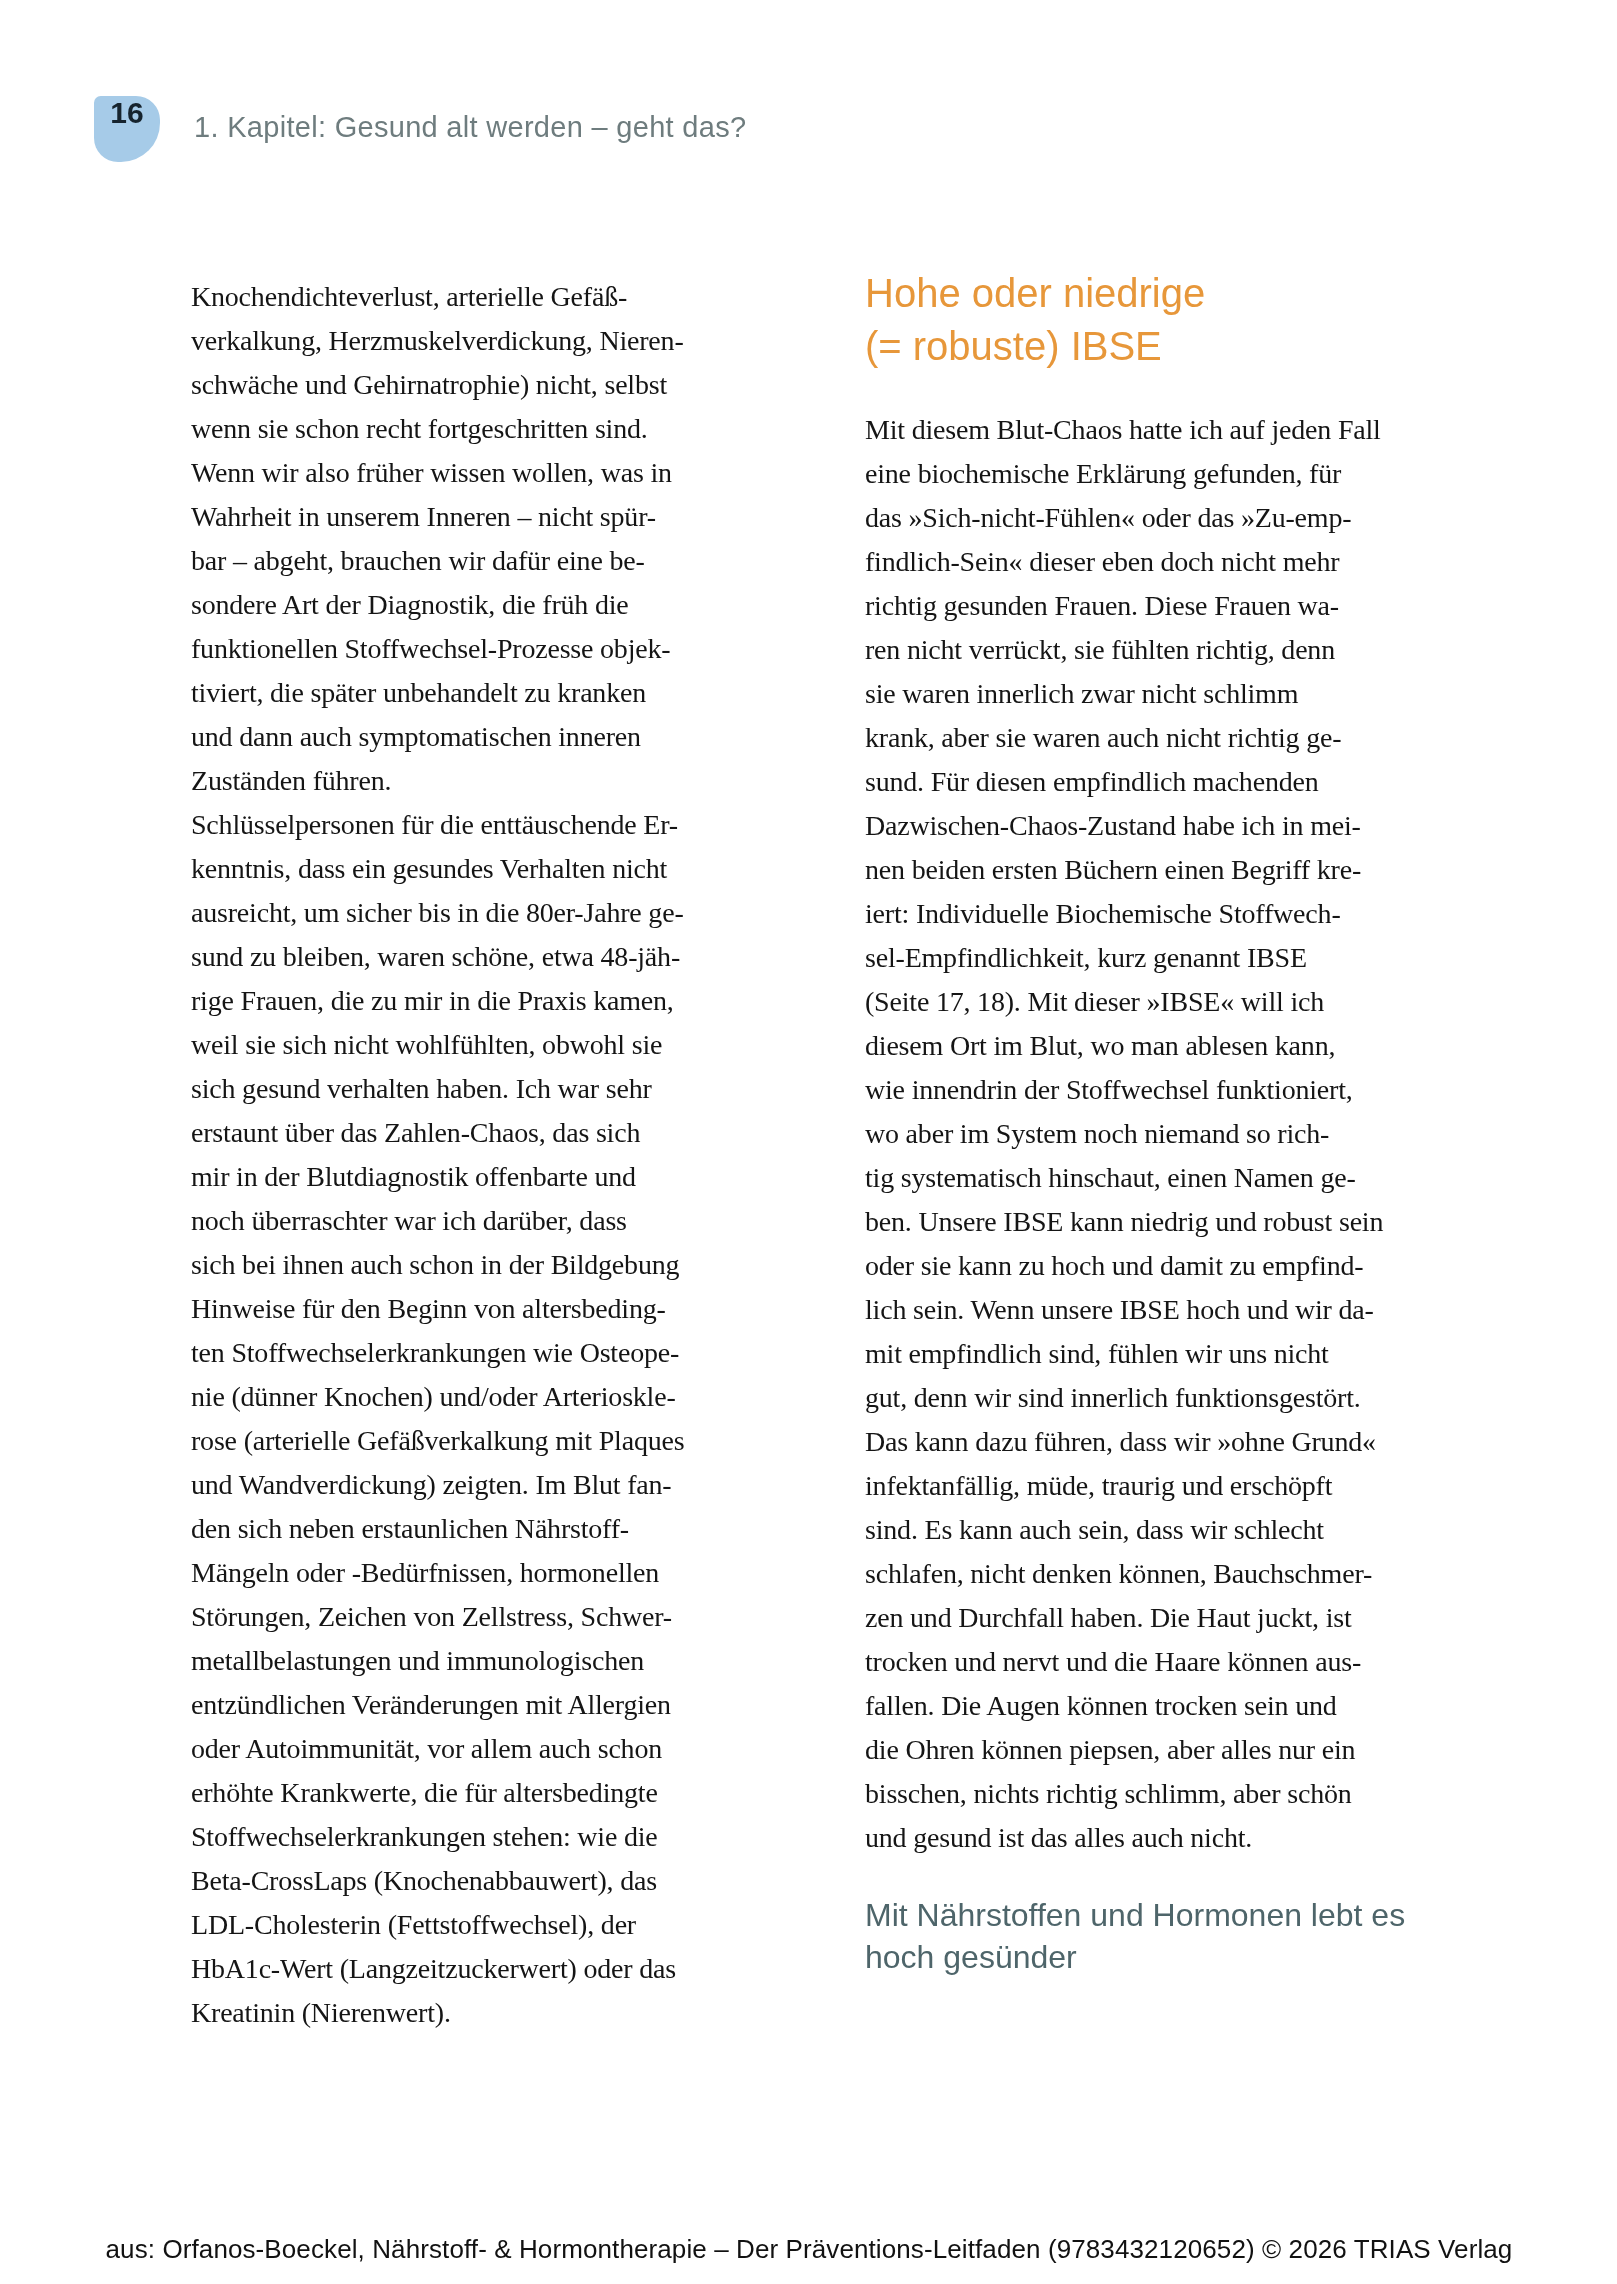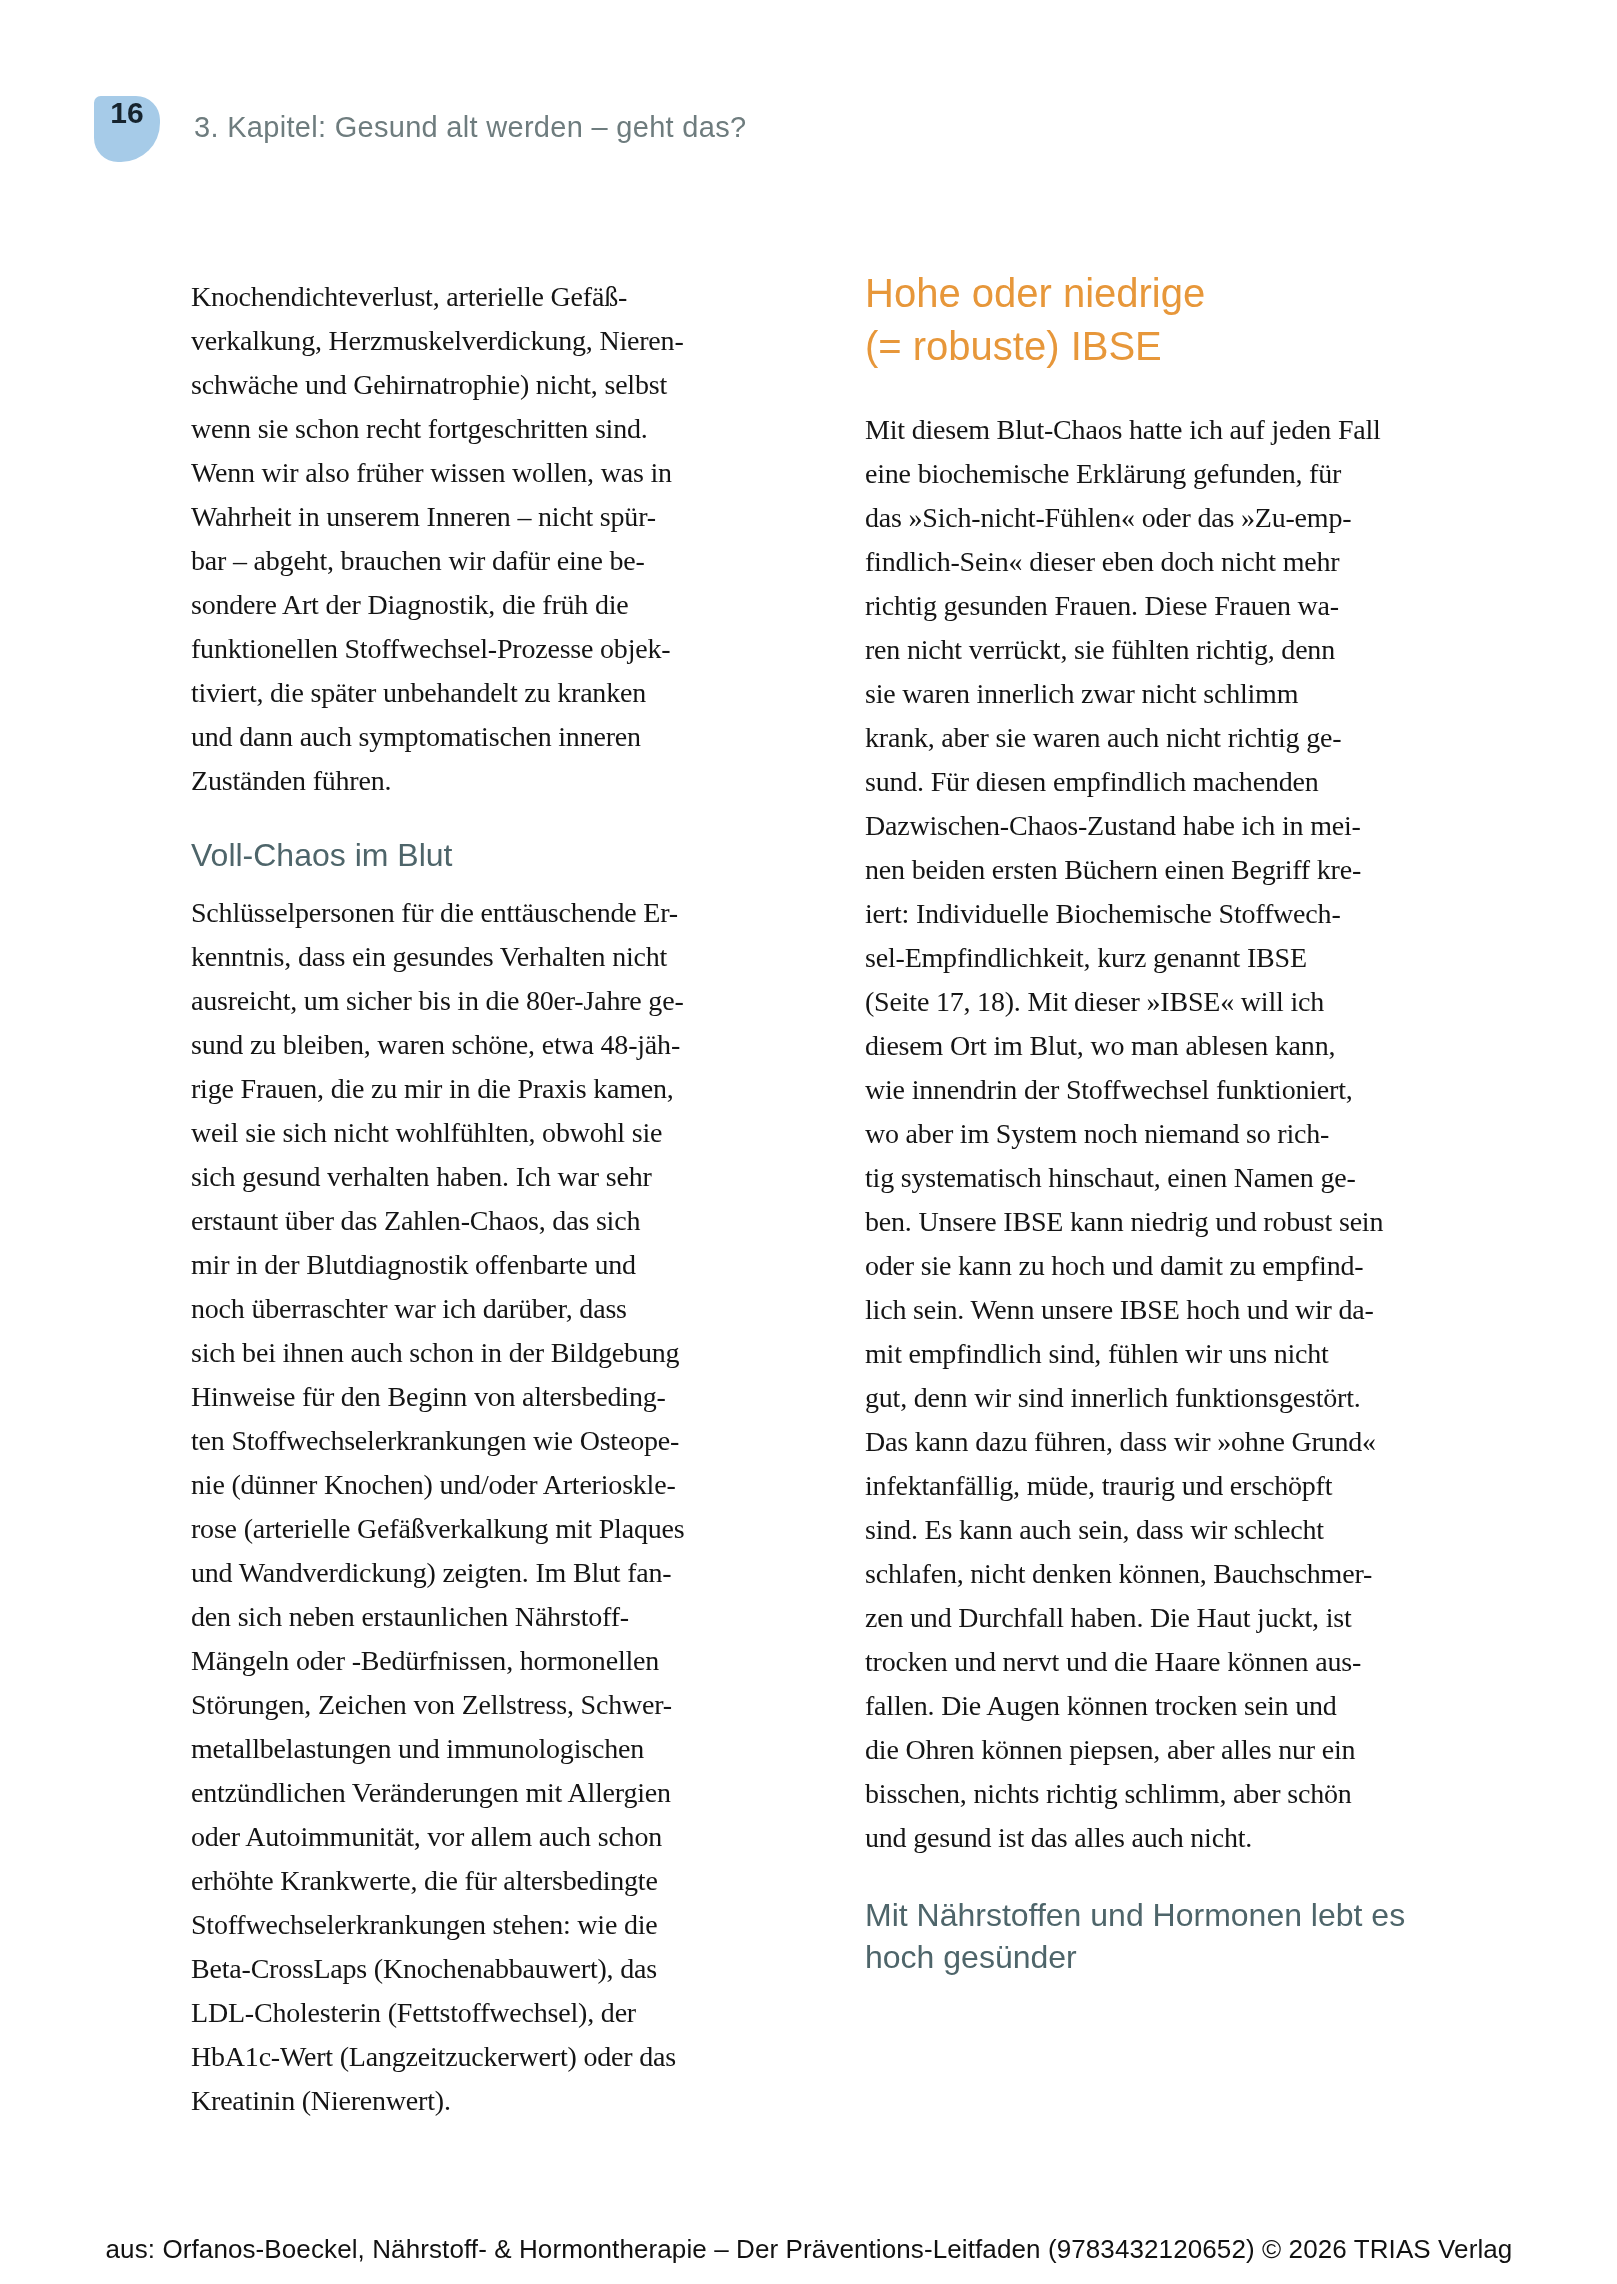--- a/index.html
+++ b/index.html
@@ -62,36 +62,35 @@
     font-size:26px;color:var(--footer);letter-spacing:0.1px;
   }
 </style>
 </head>
 <body>
 
 <div class="badge">
   <span>16</span>
 </div>
 
-<div class="running-head">3. Kapitel: Gesund alt werden – geht das?</div>
+<div class="running-head">1. Kapitel: Gesund alt werden – geht das?</div>
 
 <div class="col left">
   <p class="body">Knochendichteverlust, arterielle Gefäß-
 verkalkung, Herzmuskelverdickung, Nieren-
 schwäche und Gehirnatrophie) nicht, selbst
 wenn sie schon recht fortgeschritten sind.
 Wenn wir also früher wissen wollen, was in
 Wahrheit in unserem Inneren – nicht spür-
 bar – abgeht, brauchen wir dafür eine be-
 sondere Art der Diagnostik, die früh die
 funktionellen Stoffwechsel-Prozesse objek-
 tiviert, die später unbehandelt zu kranken
 und dann auch symptomatischen inneren
 Zuständen führen.</p>
-  <h3 class="sub">Voll-Chaos im Blut</h3>
   <p class="body">Schlüsselpersonen für die enttäuschende Er-
 kenntnis, dass ein gesundes Verhalten nicht
 ausreicht, um sicher bis in die 80er-Jahre ge-
 sund zu bleiben, waren schöne, etwa 48-jäh-
 rige Frauen, die zu mir in die Praxis kamen,
 weil sie sich nicht wohlfühlten, obwohl sie
 sich gesund verhalten haben. Ich war sehr
 erstaunt über das Zahlen-Chaos, das sich
 mir in der Blutdiagnostik offenbarte und
 noch überraschter war ich darüber, dass

